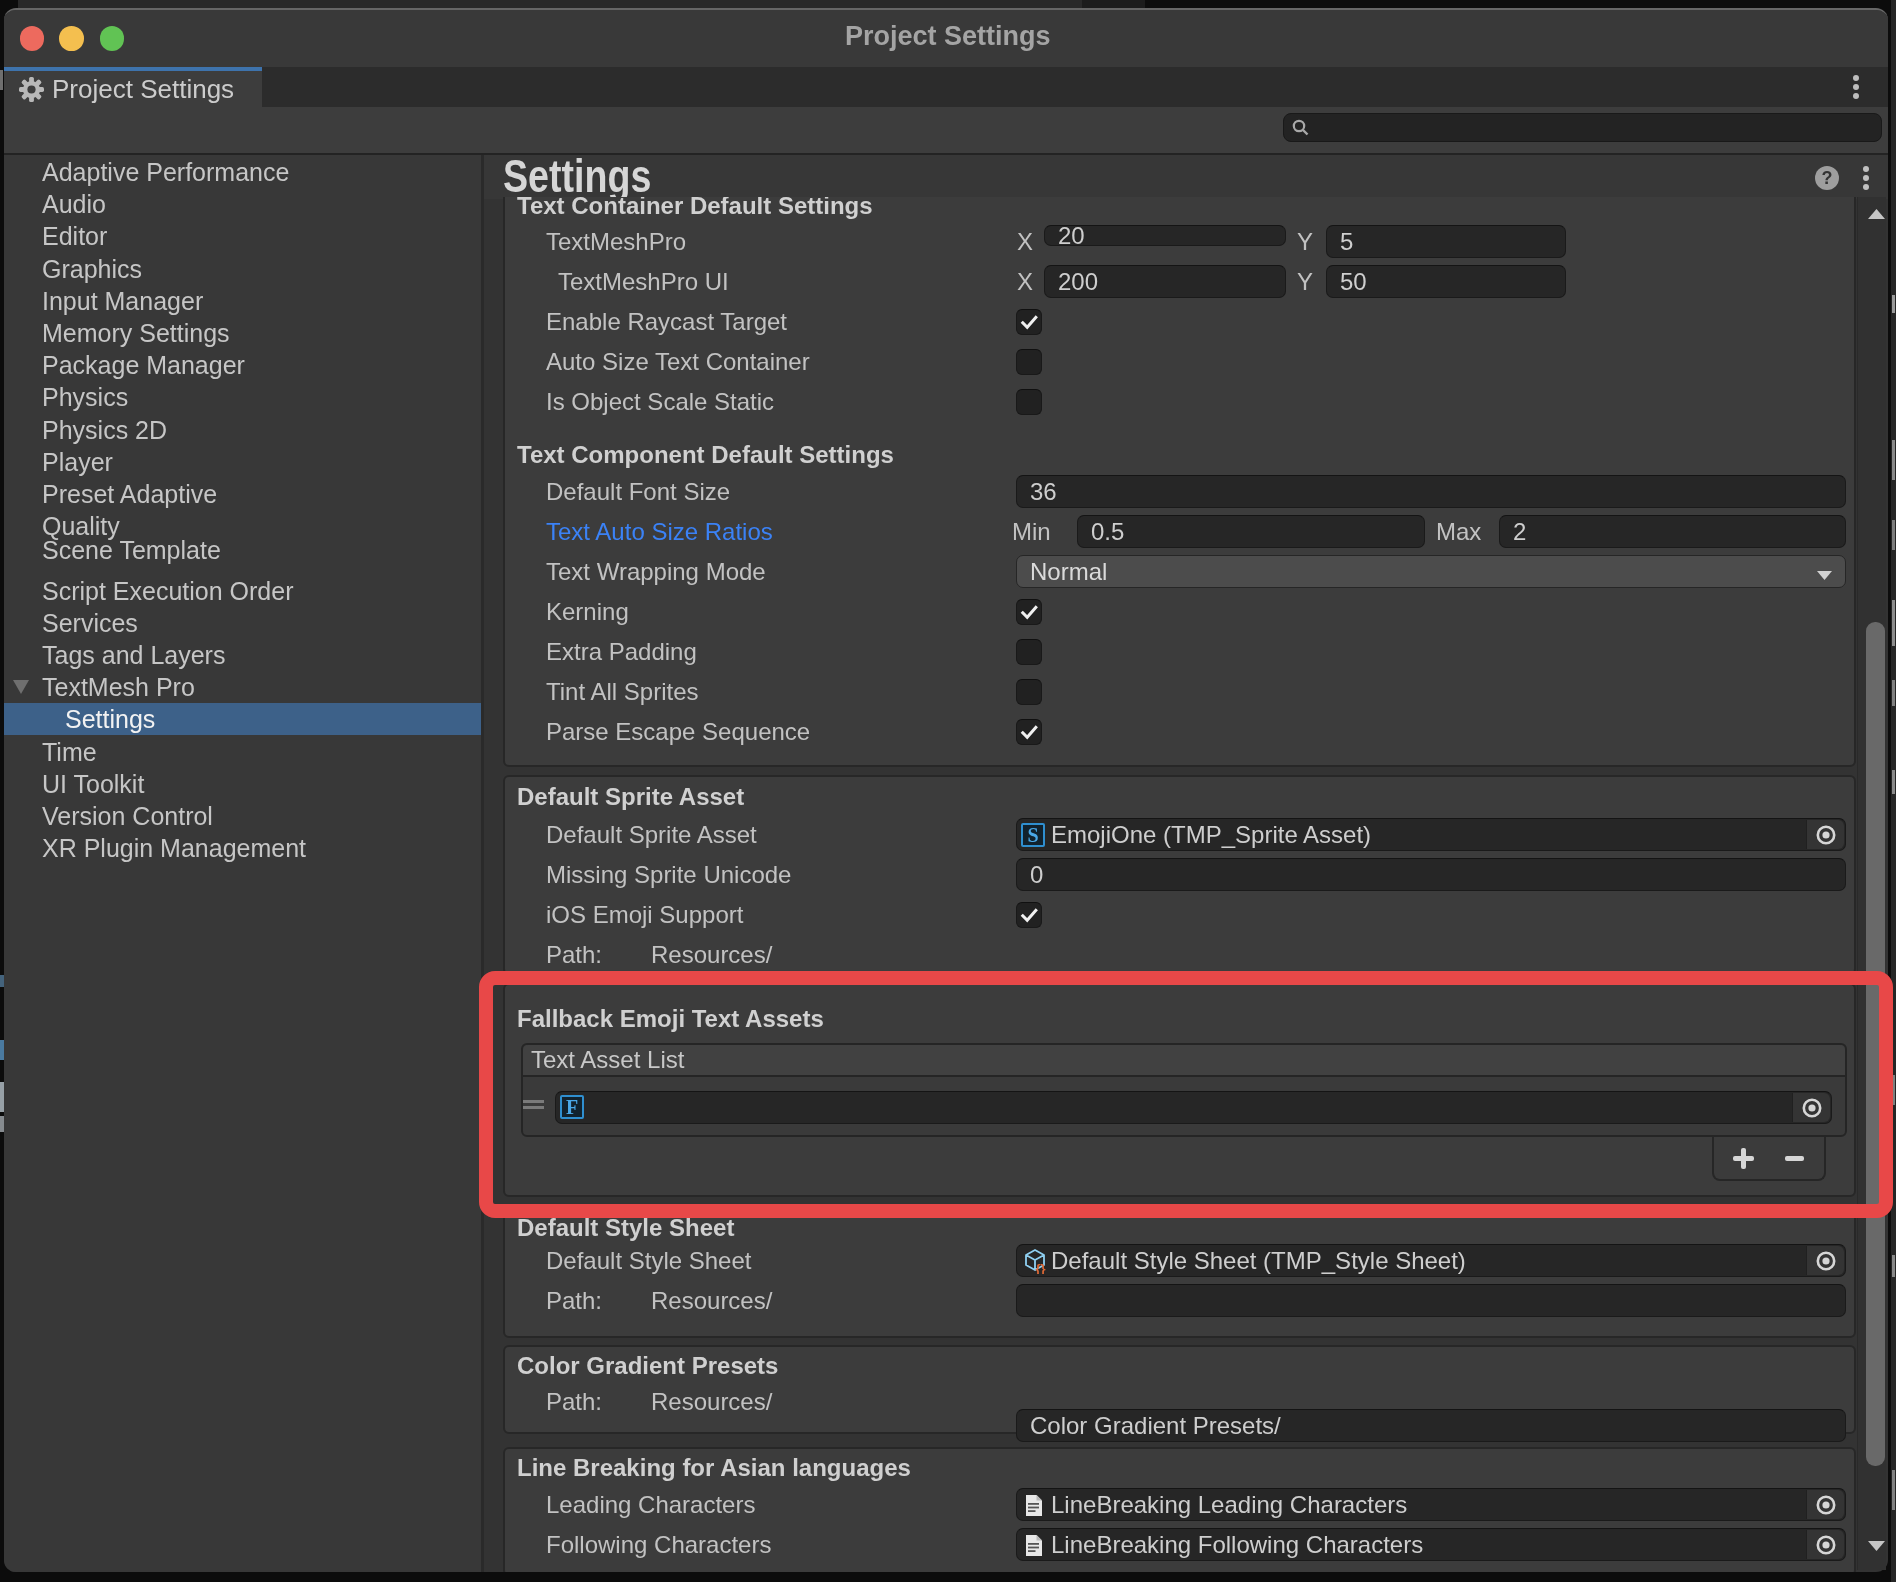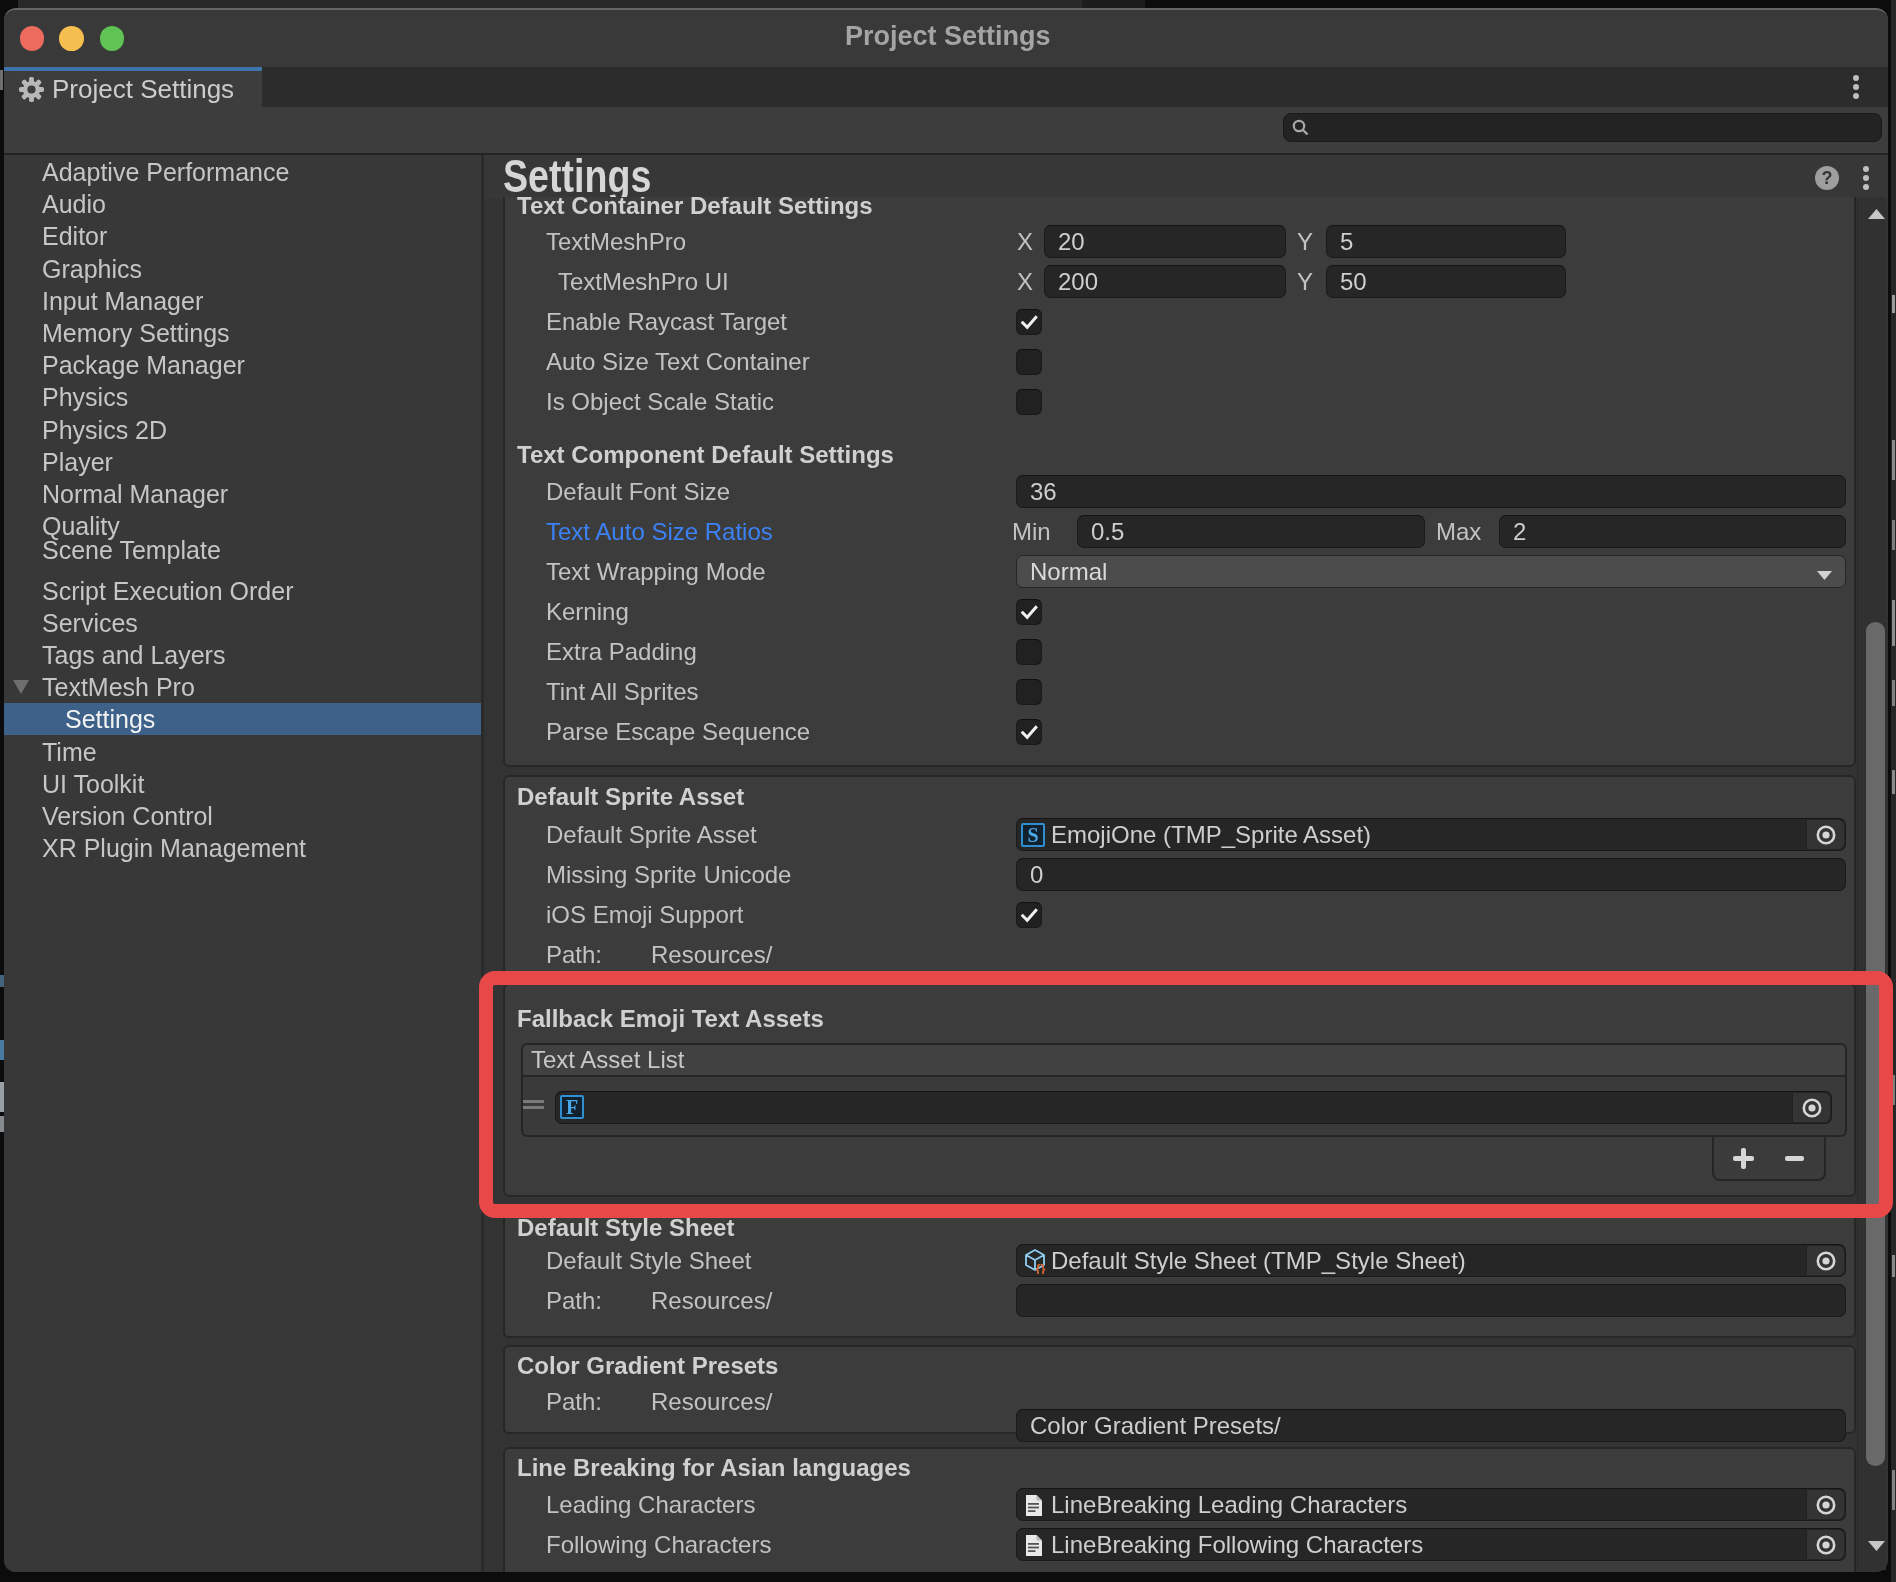--- a/index.html
+++ b/index.html
@@ -77,21 +77,21 @@
 <div class="si" style="top:146px;">Adaptive Performance</div>
 <div class="si" style="top:178px;">Audio</div>
 <div class="si" style="top:210px;">Editor</div>
 <div class="si" style="top:243px;">Graphics</div>
 <div class="si" style="top:275px;">Input Manager</div>
 <div class="si" style="top:307px;">Memory Settings</div>
 <div class="si" style="top:339px;">Package Manager</div>
 <div class="si" style="top:371px;">Physics</div>
 <div class="si" style="top:404px;">Physics 2D</div>
 <div class="si" style="top:436px;">Player</div>
-<div class="si" style="top:468px;">Normal Manager</div>
+<div class="si" style="top:468px;">Preset Adaptive</div>
 <div class="si" style="top:500px;">Quality</div>
 <div class="si" style="top:524px;">Scene Template</div>
 <div class="si" style="top:565px;">Script Execution Order</div>
 <div class="si" style="top:597px;">Services</div>
 <div class="si" style="top:629px;">Tags and Layers</div>
 <div class="si" style="top:661px;">TextMesh Pro</div>
 <span class="ab" style="left:8px;top:669px;"><svg width="18" height="16" viewBox="0 0 18 16">
         <path d="M1 1 L17 1 L9 15 Z" fill="#6f6f6f"></path>
       </svg></span>
 <div class="ab" style="left:0;top:693px;width:477px;height:32px;background:#3d6189"></div>
@@ -111,21 +111,21 @@
 <div class="ab" style="left:484px;top:197px;width:1406px;height:1375px;overflow:hidden;">
 <div class="box" style="left:19px;top:-11px;height:581px;"></div>
 <div class="box" style="left:19px;top:578px;height:200px;"></div>
 <div class="box" style="left:19px;top:786px;height:214px;"></div>
 <div class="box" style="left:19px;top:1008px;height:133px;"></div>
 <div class="box" style="left:19px;top:1148px;height:89px;"></div>
 <div class="box" style="left:19px;top:1250px;height:129px;"></div>
 <div class="t " style="left:33px;top:-6px;font-size:24px;line-height:30px;color:#d0d0d0;font-weight:700;">Text Container Default Settings</div>
 <div class="t " style="left:62px;top:30px;font-size:24px;line-height:30px;color:#c2c2c2;">TextMeshPro</div>
 <div class="t " style="left:533px;top:30px;font-size:24px;line-height:30px;color:#c2c2c2;">X</div>
-<div class="fld" style="left:560px;top:28px;width:242px;height:33px;">
+<div class="fld" style="left:560px;top:28px;width:242px;height:21px;">
       <span class="ftx">20</span>
     </div>
 <div class="t " style="left:813px;top:30px;font-size:24px;line-height:30px;color:#c2c2c2;">Y</div>
 <div class="fld" style="left:842px;top:28px;width:240px;height:33px;">
       <span class="ftx">5</span>
     </div>
 <div class="t " style="left:62px;top:70px;font-size:24px;line-height:30px;color:#c2c2c2;margin-left:12px;">TextMeshPro UI</div>
 <div class="t " style="left:533px;top:70px;font-size:24px;line-height:30px;color:#c2c2c2;">X</div>
 <div class="fld" style="left:560px;top:68px;width:242px;height:33px;">
       <span class="ftx">200</span>

